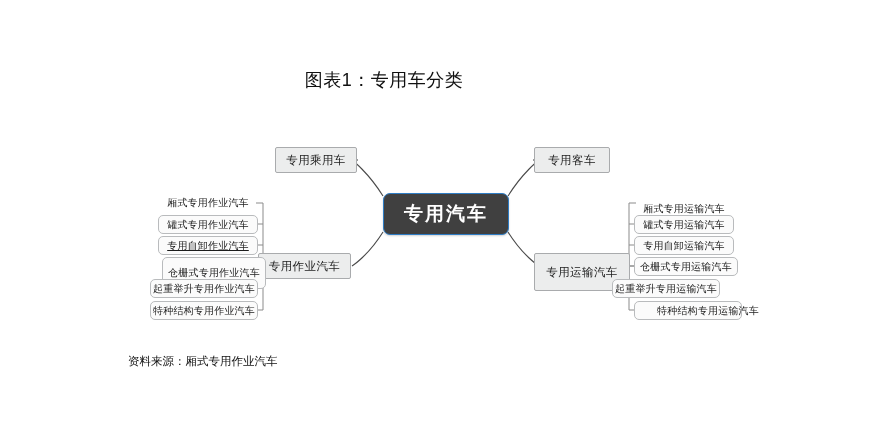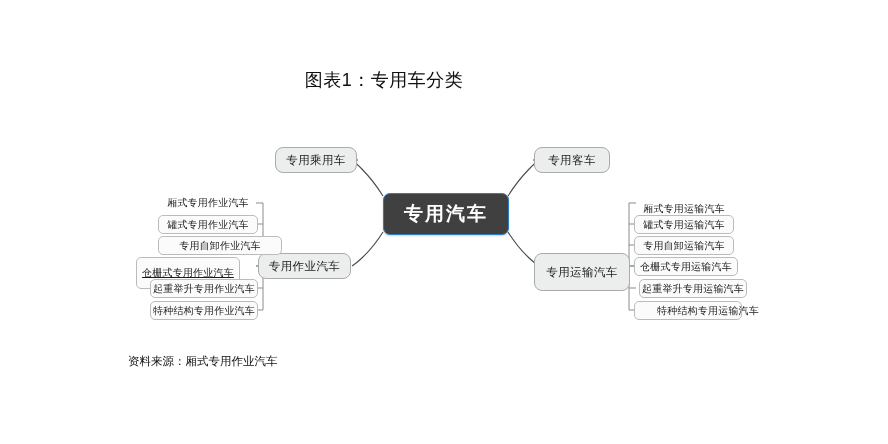--- a/index.html
+++ b/index.html
@@ -82,21 +82,21 @@
     color: #ffffff;
     font-size: 19px;
     font-weight: bold;
     letter-spacing: 2px;
     box-shadow: 0 1px 2px rgba(0,0,0,0.18);
   }
 
   .node-branch {
     background: #eceded;
     border: 1px solid #a9abad;
-    border-radius: 8px;
+    border-radius: 2px;
     color: #1c1c1c;
     font-size: 11.5px;
     letter-spacing: 0.4px;
   }
 
   .node-leaf {
     background: #fbfbfb;
     border: 1px solid #b9bbbd;
     border-radius: 5px;
     color: #1c1c1c;
@@ -152,27 +152,27 @@
   <div class="node node-branch" style="left:275px; top:147px; width:82px; height:26px;">专用乘用车</div>
 
   <div class="node node-branch" style="left:534px; top:147px; width:76px; height:26px;">专用客车</div>
 
   <div class="node node-branch" style="left:258px; top:253px; width:93px; height:26px;font-family:Liberation Mono, monospace;">专用作业汽车</div>
 
   <div class="node node-branch" style="left:534px; top:253px; width:96px; height:38px;">专用运输汽车</div>
 
   <div class="node node-leaf open" style="left:158px; top:194px; width:100px; height:18px;">厢式专用作业汽车</div>
   <div class="node node-leaf" style="left:158px; top:215px; width:100px; height:19px;">罐式专用作业汽车</div>
-  <div class="node node-leaf" style="left:158px; top:236px; width:124px; height:19px;">专用自卸作业汽车</div>
-  <div class="node node-leaf" style="left:136px; top:257px; width:104px; height:32px;text-decoration:underline;">仓栅式专用作业汽车</div>
+  <div class="node node-leaf" style="left:158px; top:236px; width:100px; height:19px;text-decoration:underline;">专用自卸作业汽车</div>
+  <div class="node node-leaf" style="left:162px; top:257px; width:104px; height:32px;">仓栅式专用作业汽车</div>
   <div class="node node-leaf" style="left:150px; top:279px; width:108px; height:19px;">起重举升专用作业汽车</div>
   <div class="node node-leaf" style="left:150px; top:301px; width:108px; height:19px;">特种结构专用作业汽车</div>
 
   <div class="node node-leaf open" style="left:634px; top:200px; width:100px; height:18px;">厢式专用运输汽车</div>
   <div class="node node-leaf" style="left:634px; top:215px; width:100px; height:19px;">罐式专用运输汽车</div>
   <div class="node node-leaf" style="left:634px; top:236px; width:100px; height:19px;">专用自卸运输汽车</div>
   <div class="node node-leaf" style="left:634px; top:257px; width:104px; height:19px;">仓栅式专用运输汽车</div>
-  <div class="node node-leaf" style="left:639px; top:279px; width:108px; height:19px;">起重举升专用运输汽车</div>
+  <div class="node node-leaf" style="left:612px; top:279px; width:108px; height:19px;">起重举升专用运输汽车</div>
   <div class="node node-leaf" style="left:634px; top:301px; width:108px; height:19px;padding-left:40px;">特种结构专用运输汽车</div>
 
   <div class="source">资料来源：厢式专用作业汽车</div>
 
 </div>
 
 </body></html>

